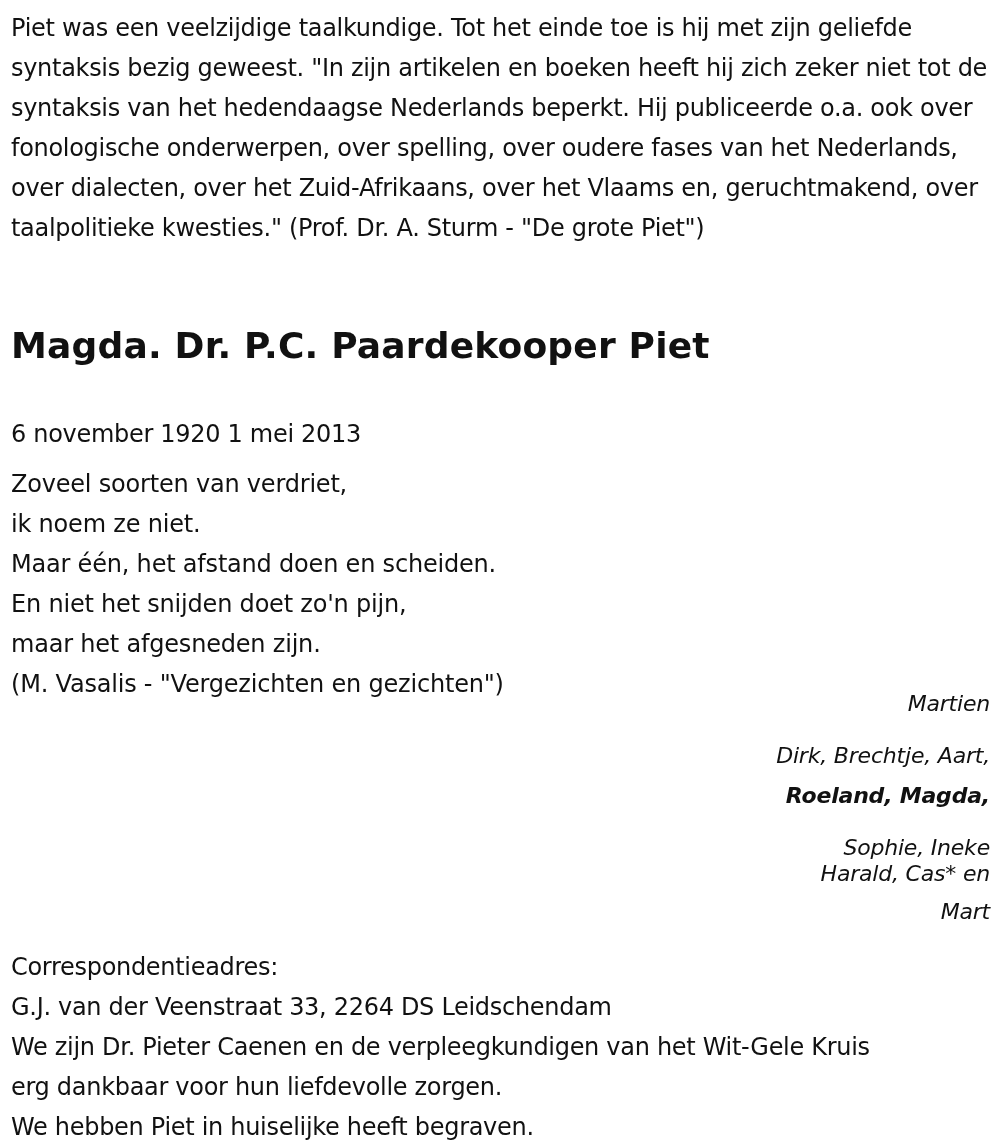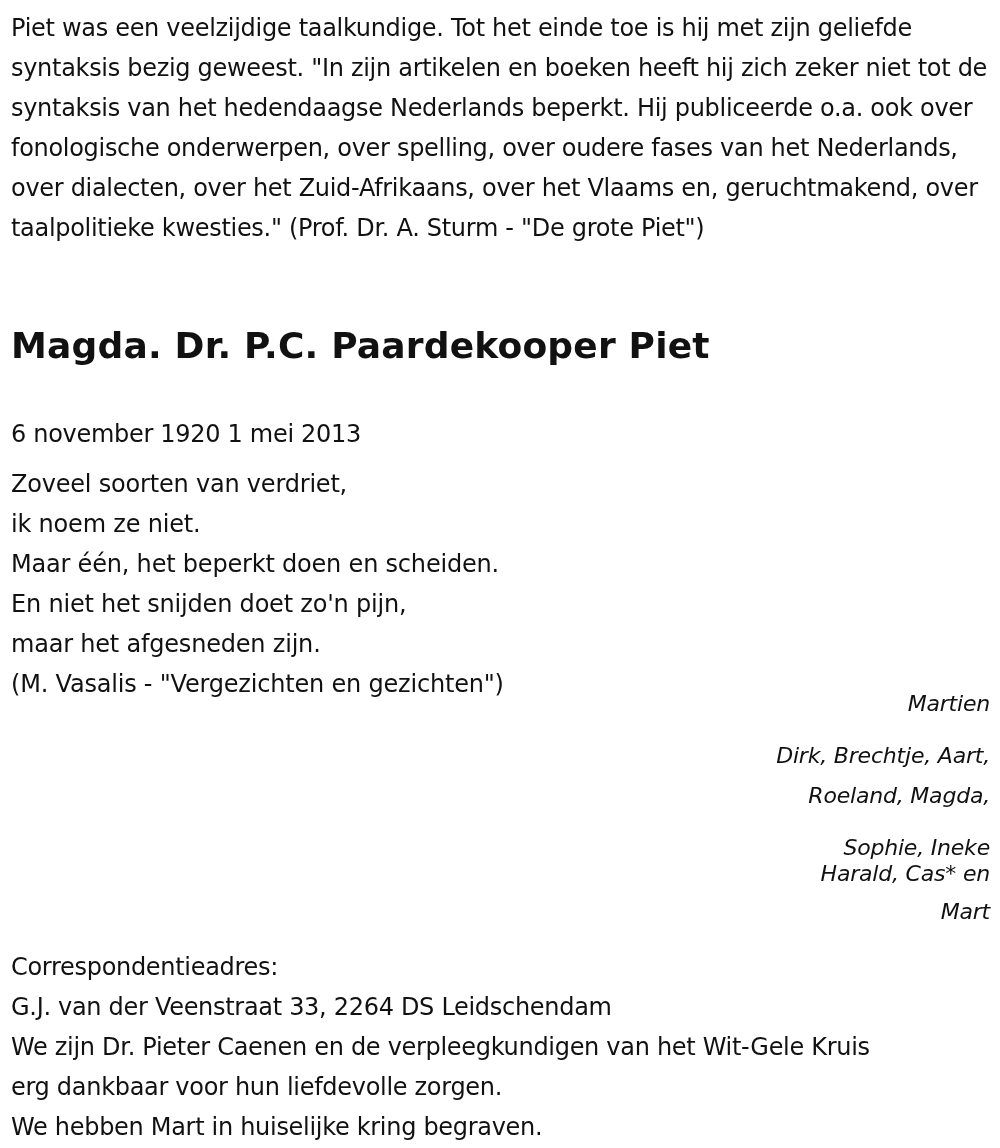--- a/index.html
+++ b/index.html
@@ -56,21 +56,21 @@
       right: 10px;
       top: 692px;
       text-align: right;
       font-style: italic;
       font-size: 22px;
       letter-spacing: -0.2px;
     }
     .signers .s { display: block; white-space: nowrap; }
     .s0 { line-height: 24px; }
     .s1 { line-height: 24px; margin-top: 28px; }
-    .s2 { line-height: 56px; }
+    .s2 { line-height: 56px; font-weight: bold; }
     .s3 { line-height: 32px; margin-top: 8px; }
     .s4 { line-height: 20px; }
     .s5 { line-height: 56px; }
     .closing {
       position: absolute;
       left: 11px;
       top: 947px;
       font-size: 24px;
       line-height: 40px;
       letter-spacing: -0.3px;
@@ -84,36 +84,36 @@
 
   <p class="intro" style="margin:0;">Piet was een veelzijdige taalkundige. Tot het einde toe is hij met zijn geliefde syntaksis bezig geweest. "In zijn artikelen en boeken heeft hij zich zeker niet tot de syntaksis van het hedendaagse Nederlands beperkt. Hij publiceerde o.a. ook over fonologische onderwerpen, over spelling, over oudere fases van het Nederlands, over dialecten, over het Zuid-Afrikaans, over het Vlaams en, geruchtmakend, over taalpolitieke kwesties." (Prof. Dr. A. Sturm - "De grote Piet")</p>
 
   <h1 class="title">Magda. Dr. P.C. Paardekooper Piet</h1>
 
   <div class="dates">6 november 1920 1 mei 2013</div>
 
   <div class="poem">
     <span class="line">Zoveel soorten van verdriet,</span>
     <span class="line">ik noem ze niet.</span>
-    <span class="line">Maar één, het beperkt doen en scheiden.</span>
+    <span class="line">Maar één, het afstand doen en scheiden.</span>
     <span class="line">En niet het snijden doet zo'n pijn,</span>
     <span class="line">maar het afgesneden zijn.</span>
     <span class="line">(M. Vasalis - "Vergezichten en gezichten")</span>
   </div>
 
   <div class="signers">
     <span class="s s0">Martien</span>
     <span class="s s1">Dirk, Brechtje, Aart,</span>
     <span class="s s2">Roeland, Magda,</span>
     <span class="s s3">Sophie, Ineke</span>
     <span class="s s4">Harald, Cas* en</span>
     <span class="s s5">Mart</span>
   </div>
 
   <div class="closing">
     <span class="line">Correspondentieadres:</span>
     <span class="line">G.J. van der Veenstraat 33, 2264 DS Leidschendam</span>
     <span class="line">We zijn Dr. Pieter Caenen en de verpleegkundigen van het Wit-Gele Kruis</span>
     <span class="line">erg dankbaar voor hun liefdevolle zorgen.</span>
-    <span class="line">We hebben Mart in huiselijke kring begraven.</span>
+    <span class="line">We hebben Piet in huiselijke heeft begraven.</span>
   </div>
 
 </div>
 
 </body></html>

